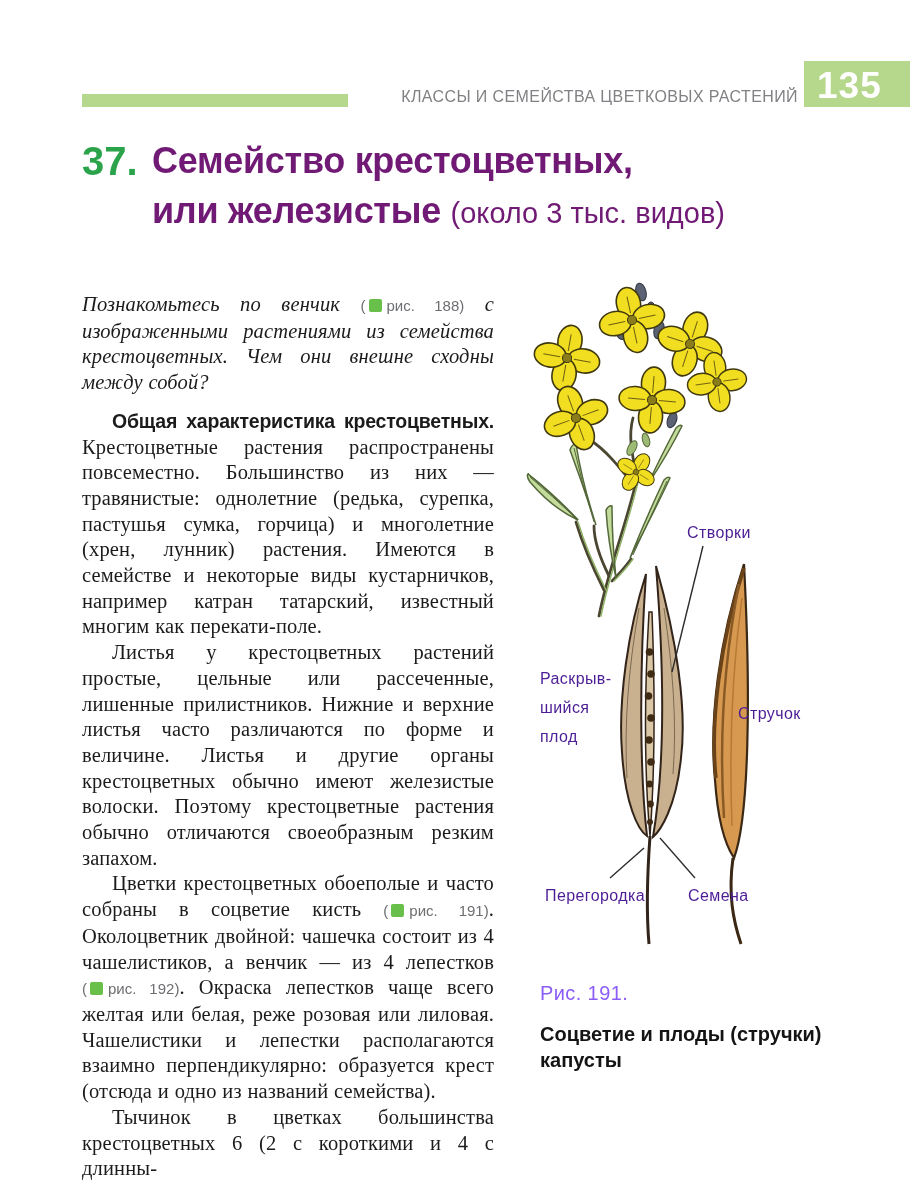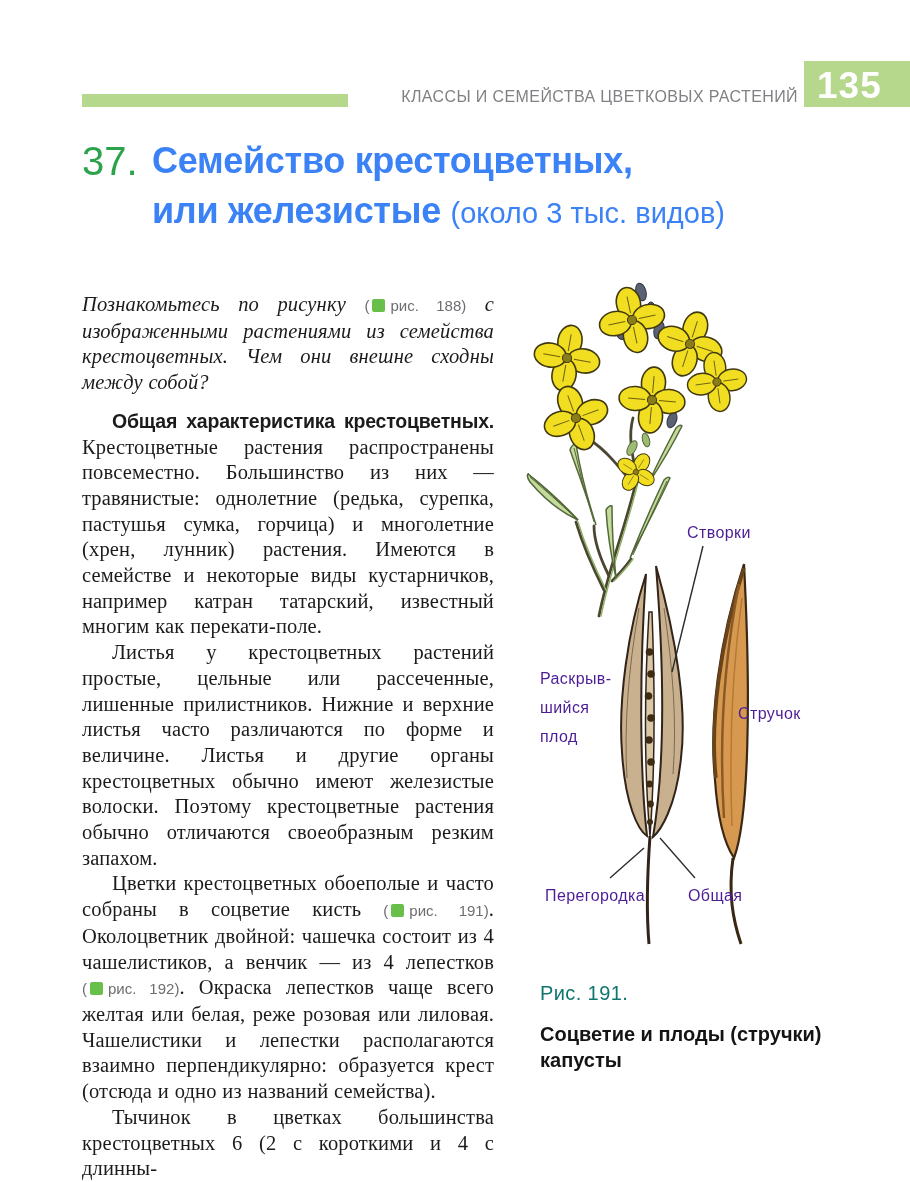--- a/index.html
+++ b/index.html
@@ -9,22 +9,22 @@
   
   .accent-bar{position:absolute;left:82px;top:94px;width:266px;height:13px;background:#b5d88c;}
   .running-title{position:absolute;left:0;top:88px;width:798px;text-align:right;
         font-size:16px;letter-spacing:.4px;color:#808184;}
   .page-badge{position:absolute;left:804px;top:61px;width:106px;height:46px;background:#b5d88c;
         display:flex;align-items:flex-end;box-sizing:border-box;padding-left:13px;}
   .page-badge span{color:#fff;font-size:37px;font-weight:800;letter-spacing:1px;}
 
   
   .title-block{position:absolute;left:82px;top:136px;display:flex;}
-  .sec-num{color:#2aa34b;font-size:40px;font-weight:400;width:70px;line-height:50px;}
-  .sec-title{margin:0;font-size:36px;font-weight:800;line-height:50px;color:#3b82f6;letter-spacing:-.3px;}
+  .sec-num{color:#2aa34b;font-size:40px;font-weight:700;width:70px;line-height:50px;}
+  .sec-title{margin:0;font-size:36px;font-weight:800;line-height:50px;color:#701a75;letter-spacing:-.3px;}
   .sec-title .note{font-size:29px;font-weight:400;letter-spacing:0;}
 
   
   .text-col{position:absolute;left:82px;top:292px;width:412px;text-align:justify;
         font-family:"Liberation Serif",serif;font-size:20.5px;line-height:25.7px;
         letter-spacing:.15px;word-spacing:.5px;color:#1b1b1b;}
   .intro{margin:0 0 13px 0;font-style:italic;}
   .para{margin:0;text-indent:30px;}
   .lead{font-family:"Liberation Sans",sans-serif;font-style:normal;font-weight:800;
         font-size:19.5px;letter-spacing:-.2px;}
@@ -37,21 +37,21 @@
   .figure{position:absolute;left:520px;top:278px;width:390px;height:800px;}
   .figure svg{position:absolute;left:0;top:0;}
   .fig-label{position:absolute;font-size:16px;line-height:29px;letter-spacing:.4px;
         color:#4c1d95;white-space:pre-line;}
   .lbl-valves{left:167px;top:240px;}
   .lbl-opened{left:20px;top:386px;}
   .lbl-silique{left:218px;top:421px;}
   .lbl-partition{left:25px;top:603px;}
   .lbl-seeds{left:168px;top:603px;}
   .fig-caption{position:absolute;left:20px;top:704px;width:300px;}
-  .cap-num{font-size:20px;color:#0f766e;letter-spacing:.4px;}
+  .cap-num{font-size:20px;color:#8b5cf6;letter-spacing:.4px;}
   .cap-text{margin-top:16px;font-size:20px;font-weight:800;line-height:26px;color:#141414;width:292px;}
 </style>
 </head>
 <body>
 
 <div class="page">
 
   <div class="accent-bar"></div>
   <div class="running-title">КЛАССЫ И СЕМЕЙСТВА ЦВЕТКОВЫХ РАСТЕНИЙ</div>
   <div class="page-badge">
@@ -61,21 +61,21 @@
   <div class="title-block">
     <div class="sec-num">37.</div>
     <h1 class="sec-title">
       <span>Семейство крестоцветных,</span><br>
       <span>или железистые</span>
       <span class="note">(около 3 тыс. видов)</span>
     </h1>
   </div>
 
   <main class="text-col">
-    <p class="intro"><span>Познакомьтесь по рисунку </span><span class="ref"><span>(</span><span class="sq"></span><span>рис. 188</span><span>)</span></span><span> с изображенными растениями из семейства крестоцветных. Чем они внешне сходны между собой?</span></p>
+    <p class="intro"><span>Познакомьтесь по венчик </span><span class="ref"><span>(</span><span class="sq"></span><span>рис. 188</span><span>)</span></span><span> с изображенными растениями из семейства крестоцветных. Чем они внешне сходны между собой?</span></p>
 
     <p class="para"><span class="lead">Общая характеристика крестоцветных.</span><span> Крестоцветные растения распространены повсеместно. Большинство из них — травянистые: однолетние (редька, сурепка, пастушья сумка, горчица) и многолетние (хрен, лунник) растения. Имеются в семействе и некоторые виды кустарничков, например катран татарский, известный многим как перекати-поле.</span></p>
 
     <p class="para"><span>Листья у крестоцветных растений простые, цельные или рассеченные, лишенные прилистников. Нижние и верхние листья часто различаются по форме и величине. Листья и другие органы крестоцветных обычно имеют железистые волоски. Поэтому крестоцветные растения обычно отличаются своеобразным резким запахом.</span></p>
 
     <p class="para"><span>Цветки крестоцветных обоеполые и часто собраны в соцветие кисть </span><span class="ref"><span>(</span><span class="sq"></span><span>рис. 191</span><span>)</span></span><span>. Околоцветник двойной: чашечка состоит из 4 чашелистиков, а венчик — из 4 лепестков </span><span class="ref"><span>(</span><span class="sq"></span><span>рис. 192</span><span>)</span></span><span>. Окраска лепестков чаще всего желтая или белая, реже розовая или лиловая. Чашелистики и лепестки располагаются взаимно перпендикулярно: образуется крест (отсюда и одно из названий семейства).</span></p>
 
     <p class="para"><span>Тычинок в цветках большинства крестоцветных 6 (2 с короткими и 4 с длинны-</span></p>
   </main>
 
@@ -188,21 +188,21 @@
         <line x1="175" y1="600" x2="140" y2="560"></line>
       </g>
     </svg>
 
     <div class="fig-label lbl-valves">Створки</div>
     <div class="fig-label lbl-opened">Раскрыв-
 шийся
 плод</div>
     <div class="fig-label lbl-silique">Стручок</div>
     <div class="fig-label lbl-partition">Перегородка</div>
-    <div class="fig-label lbl-seeds">Общая</div>
+    <div class="fig-label lbl-seeds">Семена</div>
 
     <div class="fig-caption">
       <div class="cap-num">Рис. 191.</div>
       <div class="cap-text">Соцветие и плоды (стручки) капусты</div>
     </div>
   </aside>
 
 </div>
 
 </body></html>

